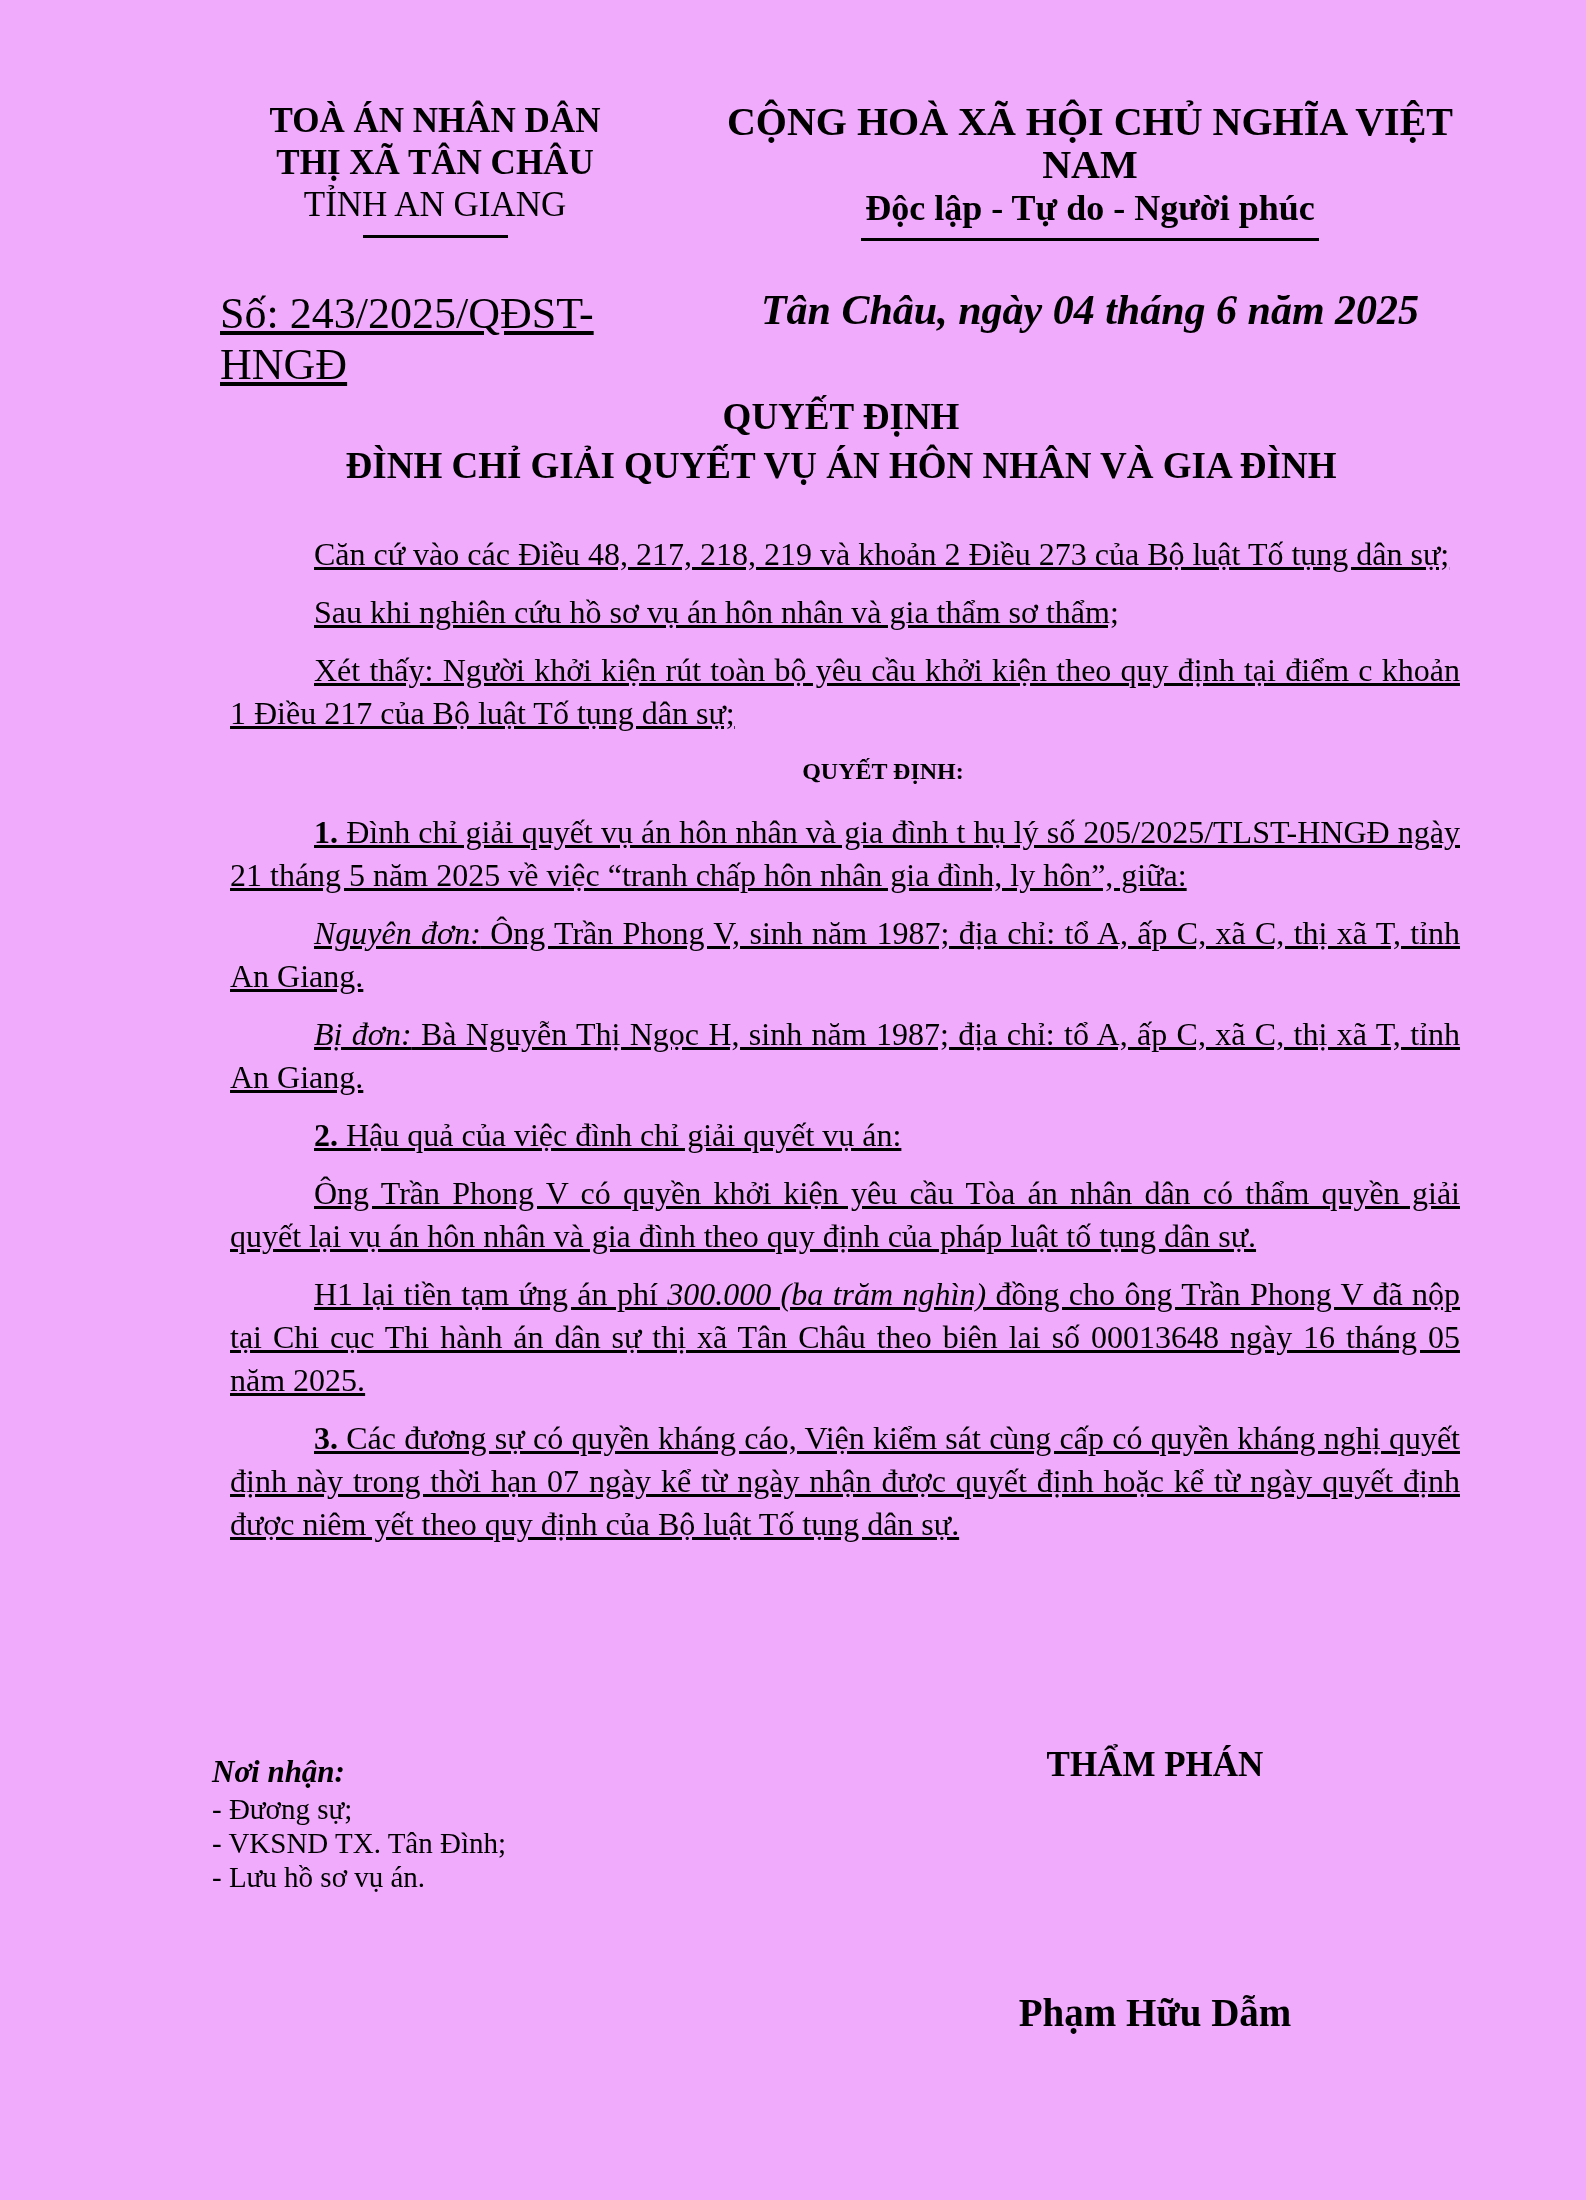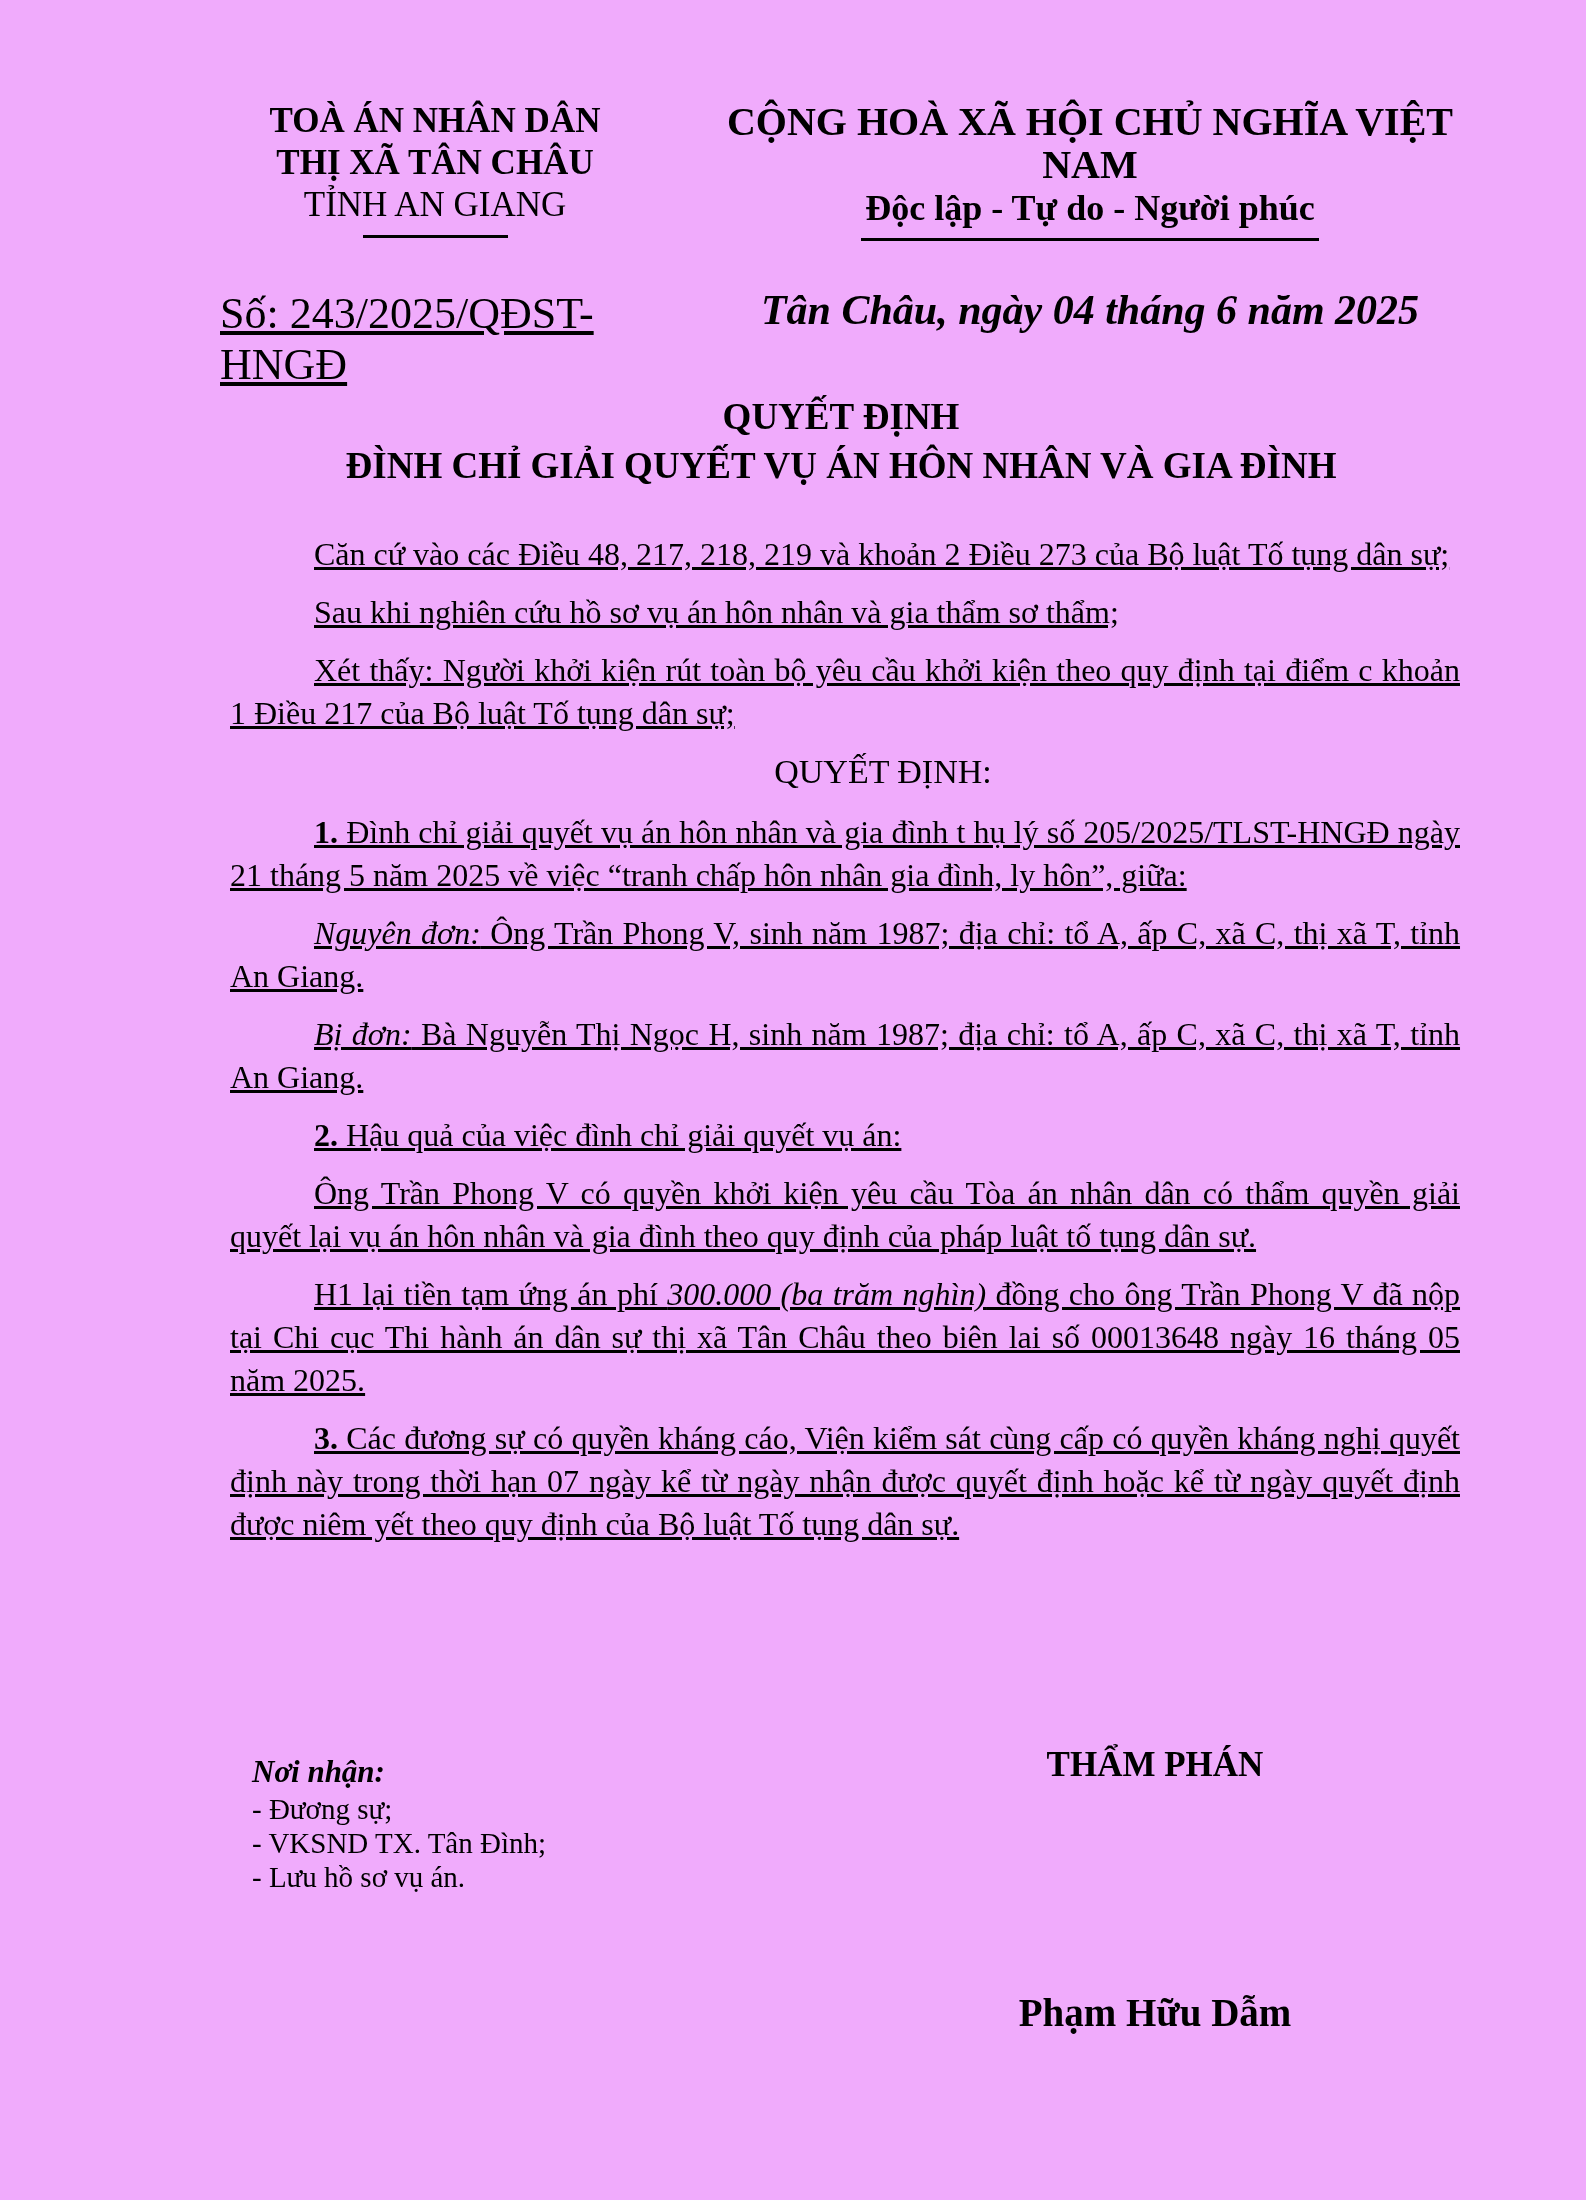--- a/index.html
+++ b/index.html
@@ -40,26 +40,26 @@
     text-align:center;font-weight:bold;font-size:37px;line-height:49px;
   }
   
   .doc-body{
     position:absolute;top:533px;left:222px;width:1238px;
     font-size:32px;line-height:43px;text-align:justify;
   }
   .para{margin:0 0 15px 8px;text-indent:84px;text-decoration:underline;}
   .decision-heading{
     margin:0 0 18px 0;text-indent:84px;text-align:center;
-    font-weight:normal;font-size:34px;
+    font-weight:bold;font-size:24px;
   }
   .lbl-italic{font-style:italic;}
   .seg-italic{font-style:italic;}
   
-  .footer-left{position:absolute;top:1752px;left:212px;margin-left:40px;}
+  .footer-left{position:absolute;top:1752px;left:212px;}
   .recipients-label{font-weight:bold;font-style:italic;font-size:31px;line-height:40px;}
   .recipient-item{font-size:29px;line-height:34px;}
   .sign-block{position:absolute;top:1744px;left:985px;width:340px;text-align:center;}
   .signer-title{font-weight:bold;font-size:35px;line-height:42px;}
   .signer-name{font-weight:bold;font-size:39px;margin-top:204px;}
 </style>
 </head>
 <body>
 
 <div class="page">

